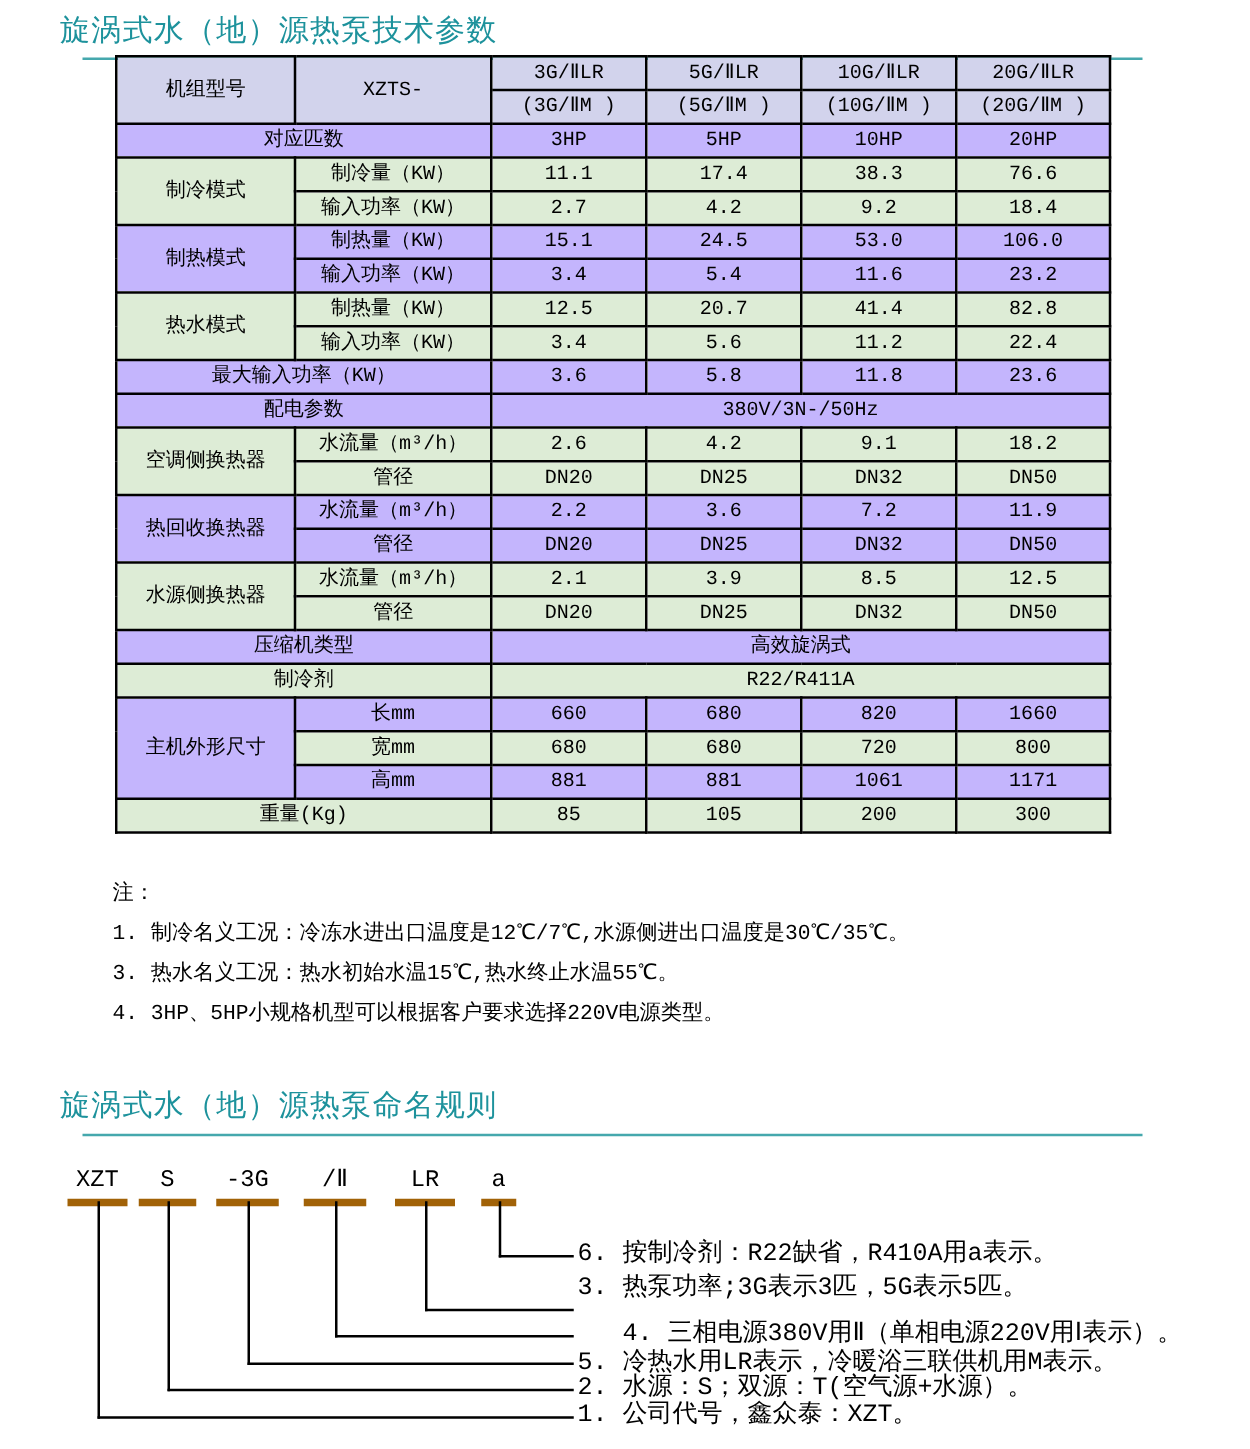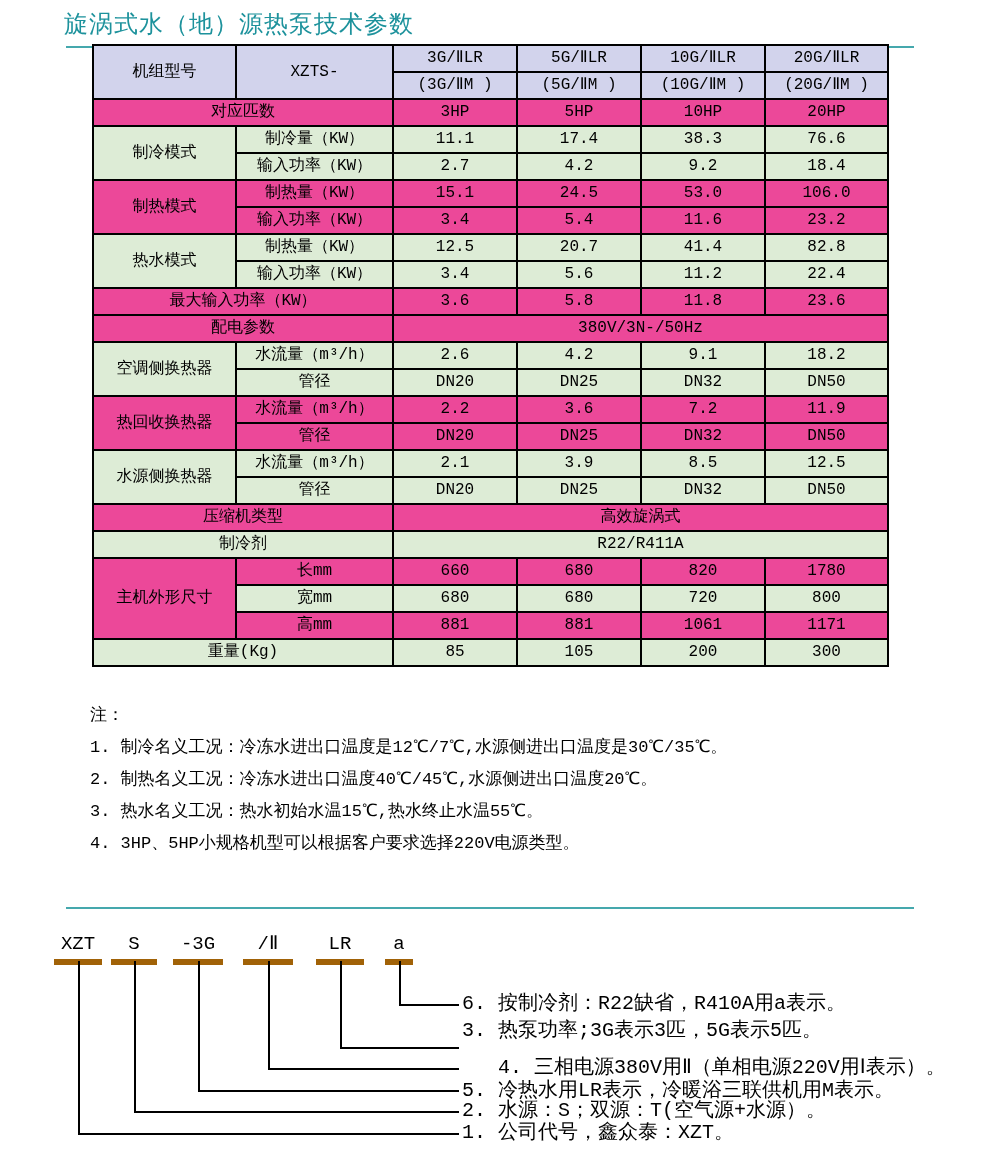--- a/index.html
+++ b/index.html
@@ -2,32 +2,32 @@
 <html><head>
 <meta charset="utf-8">
 <style>
   html,body{margin:0;padding:0;background:#ffffff;}
   .page{
     position:relative;width:1000px;height:1159px;background:#ffffff;
     font-family:"Liberation Mono","DejaVu Sans Mono",monospace;color:#000;
     overflow:hidden;
   }
   .sec-title{
-    position:absolute;left:64px;font-size:24px;color:#1d929c;
+    position:absolute;left:48px;font-size:24px;color:#1d929c;
     letter-spacing:1px;white-space:nowrap;
   }
   .rule{position:absolute;left:66px;width:848px;height:2px;background:#45a8ad;}
   table.spec{position:absolute;left:92px;top:44px;border-collapse:collapse;table-layout:fixed;}
   .spec td{
     border:2px solid #000;height:25px;line-height:25px;padding:0 2px;
     text-align:center;font-size:16px;white-space:nowrap;overflow:hidden;
   }
   .lav{background:#d2d3ec;}
   .grn{background:#ddecd6;}
-  .wht{background:#ec4899;}
+  .wht{background:#c4b5fd;}
   .notes{position:absolute;left:90px;top:700px;font-size:17px;}
   .notes div{height:32px;line-height:32px;white-space:nowrap;}
   .token{
     position:absolute;top:932px;height:27px;border-bottom:6px solid #a16207;
     text-align:center;font-size:19px;line-height:24px;
   }
   .conn{position:absolute;top:961px;border-left:2px solid #000;border-bottom:2px solid #000;}
   .nlabel{position:absolute;left:462px;font-size:20px;line-height:22px;white-space:nowrap;}
 </style>
 </head>
@@ -177,21 +177,21 @@
         <tr>
           <td colspan="2" class="grn">制冷剂</td>
           <td colspan="4" class="grn">R22/R411A</td>
         </tr>
         <tr>
           <td rowspan="3" class="wht">主机外形尺寸</td>
           <td class="wht">长mm</td>
           <td class="wht">660</td>
           <td class="wht">680</td>
           <td class="wht">820</td>
-          <td class="wht">1780</td>
+          <td class="wht">1660</td>
         </tr>
         <tr>
           <td class="grn">宽mm</td>
           <td class="grn">680</td>
           <td class="grn">680</td>
           <td class="grn">720</td>
           <td class="grn">800</td>
         </tr>
         <tr>
           <td class="wht">高mm</td>
@@ -206,25 +206,25 @@
           <td class="grn">105</td>
           <td class="grn">200</td>
           <td class="grn">300</td>
         </tr>
       </tbody>
   </table>
 
   <div class="notes">
     <div>注：</div>
     <div>1. 制冷名义工况：冷冻水进出口温度是12℃/7℃,水源侧进出口温度是30℃/35℃。</div>
-    <div>2. 制热名义工况：冷冻水进出口温度40℃/45℃,水源侧进出口温度20℃。</div>
     <div>3. 热水名义工况：热水初始水温15℃,热水终止水温55℃。</div>
     <div>4. 3HP、5HP小规格机型可以根据客户要求选择220V电源类型。</div>
   </div>
 
+  <div class="sec-title" style="top:868px;">旋涡式水（地）源热泵命名规则</div>
   <div class="rule" style="top:907px;"></div>
 
   <div id="diagram">
       <div class="token" style="left: 54px; width: 48px;">XZT</div>
       <div class="conn" style="left: 78px; width: 379px; height: 172px;"></div>
       <div class="token" style="left: 111px; width: 46px;">S</div>
       <div class="conn" style="left: 134px; width: 323px; height: 150px;"></div>
       <div class="token" style="left: 173px; width: 50px;">-3G</div>
       <div class="conn" style="left: 198px; width: 259px; height: 129px;"></div>
       <div class="token" style="left: 243px; width: 50px;">/Ⅱ</div>

